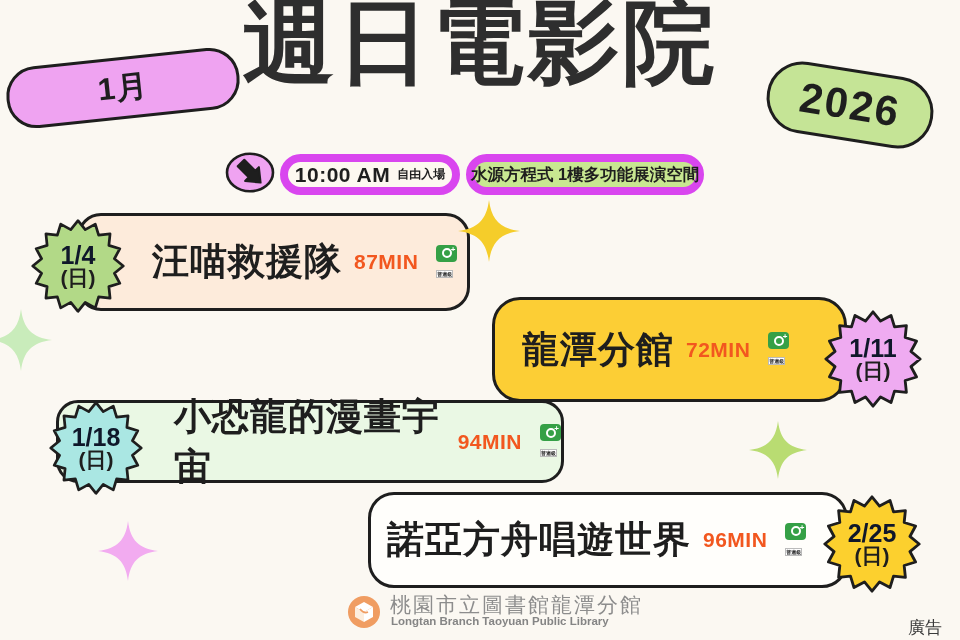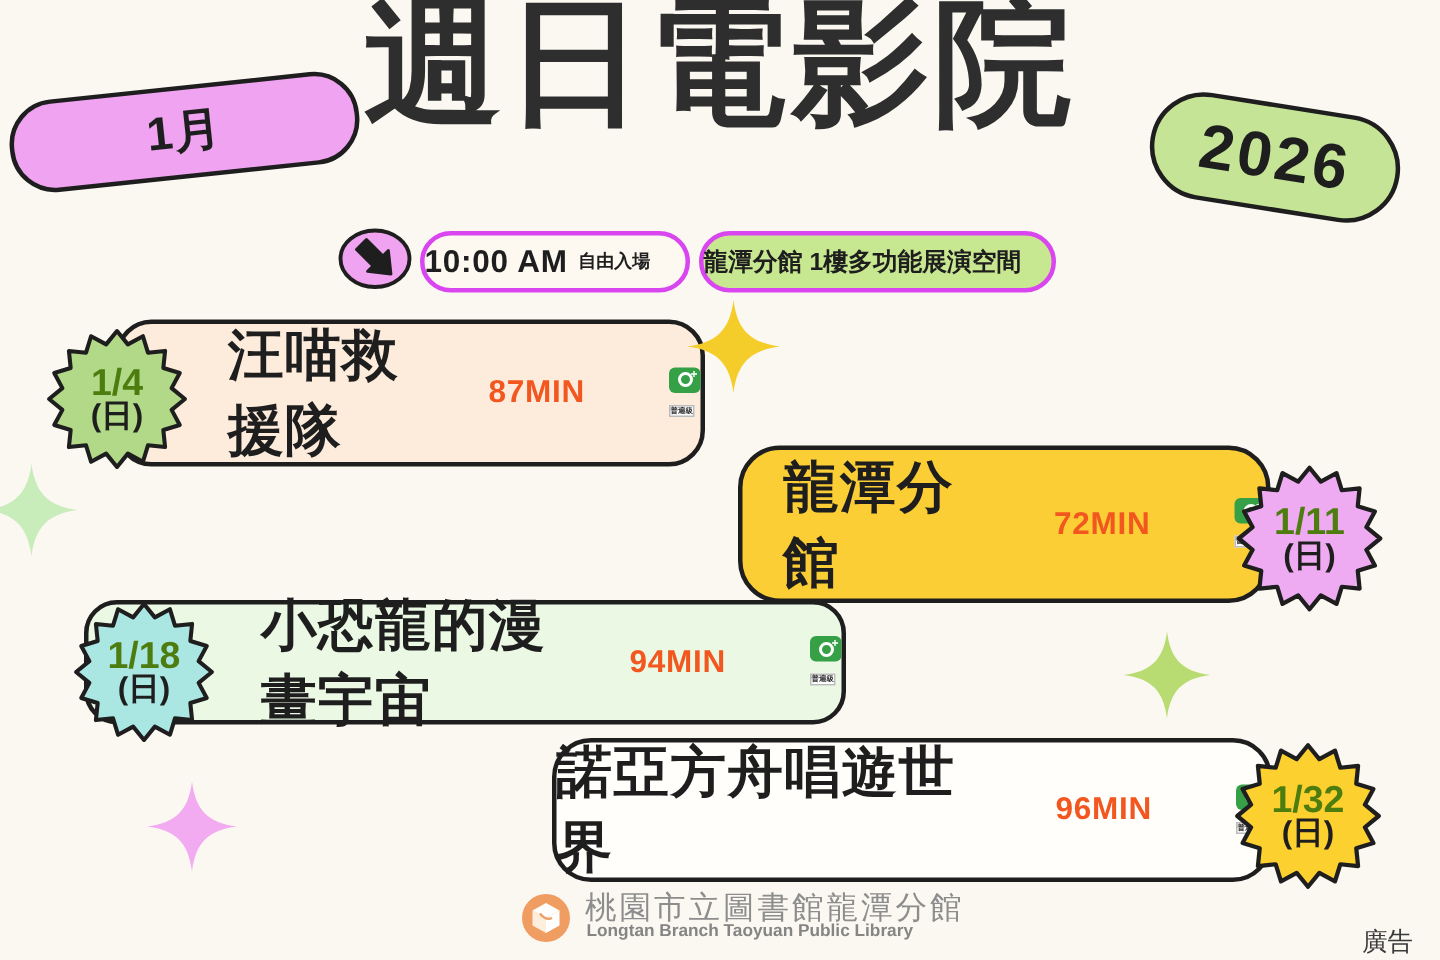--- a/index.html
+++ b/index.html
@@ -16,54 +16,54 @@
   .main-title { position:absolute; left:0; top:-6px; width:960px; text-align:center;
     font-size:92px; font-weight:700; color:#2e2e2e; letter-spacing:3px; line-height:1.05; }
 
   .year-badge { position:absolute; left:766px; top:69px; width:168px; height:72px;
     background:#c5e496; border:3px solid #1e1e1e; border-radius:38px;
     transform:rotate(9deg); display:flex; align-items:center; justify-content:center; }
   .year-badge span { font-size:42px; font-weight:900; color:#1e1e1e; letter-spacing:2px; }
 
   
   .arrow-chip { position:absolute; left:225px; top:152px; width:50px; height:41px; }
-  .pill { position:absolute; top:154px; height:41px; border:3px solid #d946ef; border-radius:22px;
-    display:flex; align-items:center; white-space:nowrap; }
+  .pill { position:absolute; top:154px; height:41px; border:8px solid #d946ef; border-radius:22px;
+    display:flex; align-items:center; justify-content:center; white-space:nowrap; }
   .time-pill { left:280px; width:180px; background:#fdf8f0; gap:7px; }
   .time-pill .t1 { font-size:21px; font-weight:900; color:#1e1e1e; letter-spacing:.5px; }
   .time-pill .t2 { font-size:12px; font-weight:700; color:#1e1e1e; }
   .venue-pill { left:466px; width:238px; background:#c8e791; }
   .venue-pill span { font-size:16.5px; font-weight:700; color:#1e1e1e; }
 
   
-  .card { position:absolute; border:3px solid #1e1e1e; display:flex; align-items:center;gap:38px; }
+  .card { position:absolute; border:3px solid #1e1e1e; display:flex; align-items:center; }
   .card .mtitle { font-weight:900; color:#1e1e1e; letter-spacing:1px; }
   .card .dur { font-weight:800; color:#f2571f; margin-left:12px; letter-spacing:.5px; }
   .card1 { left:77px; top:213px; width:393px; height:98px; background:#fdebdb; border-radius:24px; padding-left:72px; }
   .card2 { left:492px; top:297px; width:355px; height:105px; background:#fcce35; border-radius:28px; padding-left:27px; z-index:3; }
   .card3 { left:56px; top:400px; width:508px; height:83px; background:#eaf8e4; border-radius:22px; padding-left:115px; z-index:2; }
-  .card4 { left:368px; top:492px; width:480px; height:96px; background:#fffefb; border-radius:26px; z-index:3; }
+  .card4 { left:368px; top:492px; width:480px; height:96px; background:#fffefb; border-radius:26px; padding-left:16px; z-index:3; }
   .card .mtitle { font-size:37px; }
   .card .dur { font-size:21px; }
 
   
   .rating { width:21px; margin-left:18px; flex:0 0 auto; }
   .rating .rbox { position:relative; width:21px; height:17px; background:#35a046; border-radius:4px;
     display:flex; align-items:center; justify-content:center; }
   .rating .ring { width:10px; height:10px; border:2.6px solid #fff; border-radius:50%; }
   .rating .plus { position:absolute; top:1px; right:2px; color:#fff; font-size:8px; font-weight:900; line-height:1; }
   .rating .rlabel { width:21px; height:7px; background:#fff; border:.5px solid #bbb; color:#333;
     font-size:5px; line-height:6px; text-align:center; overflow:hidden; font-weight:700; }
 
   
   .badge { position:absolute; width:96px; height:96px; z-index:4; }
   .badge svg { position:absolute; inset:0; width:100%; height:100%; }
   .badge .btxt { position:absolute; inset:0; display:flex; flex-direction:column;
     align-items:center; justify-content:center; line-height:.95; }
-  .badge .bdate { font-size:25px; font-weight:900; color:#4d7c0f; }
+  .badge .bdate { font-size:25px; font-weight:900; color:#0f172a; }
   .badge .bday { font-size:21px; font-weight:900; color:#1e1e1e; }
   .badge1 { left:30px; top:218px; }
   .badge2 { left:823px; top:309px; width:100px; height:100px; z-index:5; }
   .badge3 { left:48px; top:400px; z-index:4; }
   .badge4 { left:822px; top:494px; width:100px; height:100px; z-index:5; }
 
   
   .sparkle { position:absolute; }
   .sp-yellow { left:458px; top:196px; width:62px; height:70px; z-index:6; }
   .sp-paleg  { left:-10px; top:298px; width:62px; height:84px; z-index:0; }
@@ -93,21 +93,21 @@
     <svg viewBox="0 0 50 41">
       <ellipse cx="25" cy="20.5" rx="23" ry="18.8" stroke="#1e1e1e" stroke-width="2.6" fill="#efa3f1"></ellipse>
       <polygon points="19.3,7.7 30.3,18.7 33.9,15.1 35.6,30.6 20.1,28.9 23.7,25.3 12.7,14.3" fill="#1e1e1e" stroke="#1e1e1e" stroke-width="2" stroke-linejoin="round"></polygon>
     </svg>
   </div>
   <div class="pill time-pill">
     <span class="t1">10:00 AM</span>
     <span class="t2">自由入場</span>
   </div>
   <div class="pill venue-pill">
-    <span>龍潭分館  1樓多功能展演空間</span>
+    <span>水源方程式  1樓多功能展演空間</span>
   </div>
 
   <div class="card card1">
     <span class="mtitle">汪喵救援隊</span>
     <span class="dur">87MIN</span>
     <span class="rating">
       <span class="rbox">
           <span class="ring"></span>
           <span class="plus">+</span>
         </span>
@@ -175,21 +175,21 @@
           <span class="plus">+</span>
         </span>
       <span class="rlabel">普遍級</span>
     </span>
   </div>
   <div class="badge badge4">
     <svg viewBox="-3 -3 106 106">
         <polygon stroke="#1e1e1e" stroke-width="3" stroke-linejoin="round" points="100,50 90.2,58 96.2,69.1 84.1,72.8 85.4,85.4 72.8,84.1 69.1,96.2 58,90.2 50,100 42,90.2 30.9,96.2 27.2,84.1 14.6,85.4 15.9,72.8 3.8,69.1 9.8,58 0,50 9.8,42 3.8,30.9 15.9,27.2 14.6,14.6 27.2,15.9 30.9,3.8 42,9.8 50,0 58,9.8 69.1,3.8 72.8,15.9 85.4,14.6 84.1,27.2 96.2,30.9 90.2,42" fill="#fcd02e"></polygon>
       </svg>
     <span class="btxt">
-        <span class="bdate">1/32</span>
+        <span class="bdate">2/25</span>
       <span class="bday">(日)</span>
       </span>
   </div>
 
   <svg class="sparkle sp-yellow" viewBox="0 0 100 100">
     <path d="M50 0 C54 32 68 46 100 50 C68 54 54 68 50 100 C46 68 32 54 0 50 C32 46 46 32 50 0 Z" fill="#f5cd2a"></path>
     </svg>
   <svg class="sparkle sp-paleg" viewBox="0 0 100 100">
     <path d="M50 0 C54 32 68 46 100 50 C68 54 54 68 50 100 C46 68 32 54 0 50 C32 46 46 32 50 0 Z" fill="#c9ecbb"></path>
     </svg>

